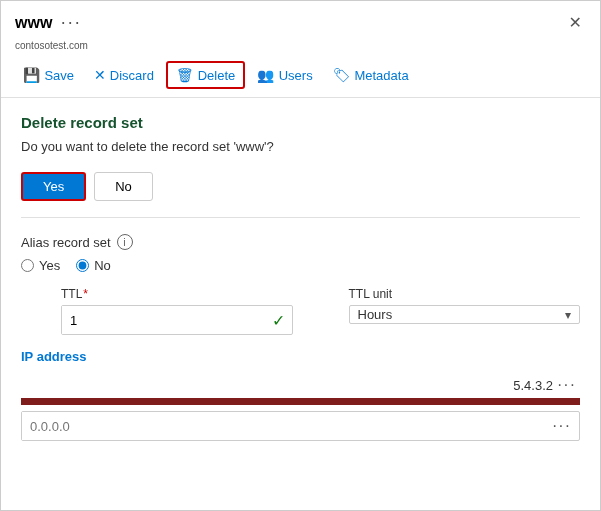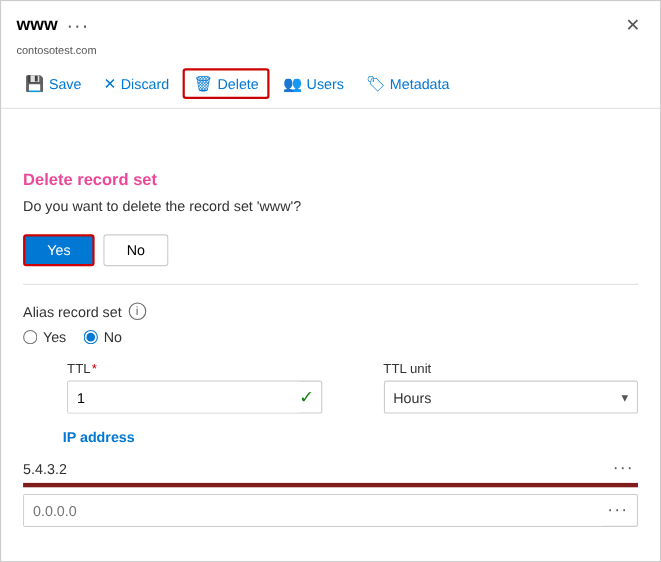--- a/index.html
+++ b/index.html
@@ -91,23 +91,22 @@
     
     .delete-section {
       background: #fff;
       padding-bottom: 16px;
       border-bottom: 1px solid #e0e0e0;
       margin-bottom: 16px;
     }
     .delete-title {
       font-size: 15px;
       font-weight: 600;
-      color: #ec4899;
+      color: #14532d;
       margin-bottom: 8px;
-      margin-top: 40px;
     }
     .delete-question {
       font-size: 13px;
       color: #333;
       margin-bottom: 18px;
     }
     .delete-buttons {
       display: flex;
       gap: 8px;
     }
@@ -213,49 +212,48 @@
       color: #107c10;
       font-size: 16px;
       padding-right: 6px;
     }
     .ttl-select-wrapper {
       display: flex;
       align-items: center;
       border: 1px solid #ccc;
       border-radius: 2px;
       background: #fff;
-      height: 30px;
+      height: 19px;
       padding: 0 8px;
       justify-content: space-between;
     }
     .ttl-select-text {
       font-size: 13px;
       color: #333;
     }
     .chevron-down {
       font-size: 12px;
       color: #555;
     }
     
     .ip-section {
       margin-top: 4px;
     }
     .ip-section-title {
       font-size: 13px;
       font-weight: 600;
       color: #0078d4;
       margin-bottom: 8px;
-      margin-left: 36px;
     }
     .ip-row {
       display: flex;
       align-items: center;
-      justify-content: space-between;
+      justify-content: flex-end;
       padding: 4px 0;
-      border-bottom: 4px solid #7f1d1d;
+      border-bottom: 7px solid #7f1d1d;
       margin-bottom: 6px;
     }
     .ip-value {
       font-size: 13px;
       color: #333;
     }
     .dots-btn {
       background: none;
       border: none;
       cursor: pointer;

